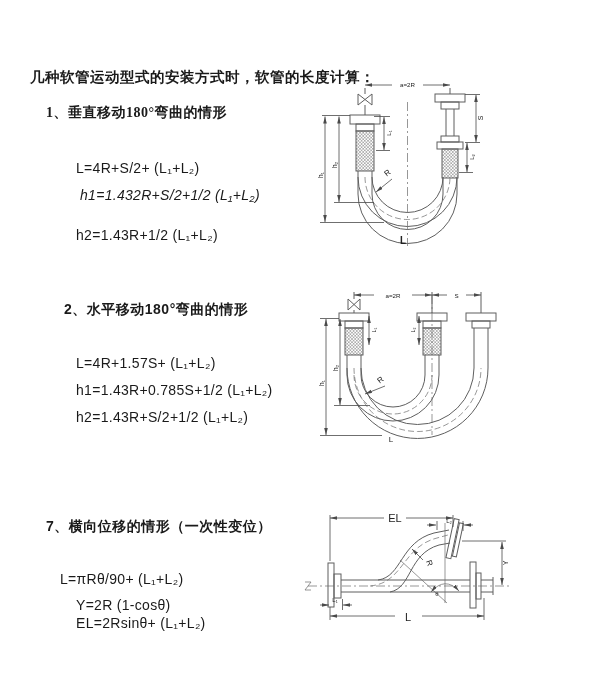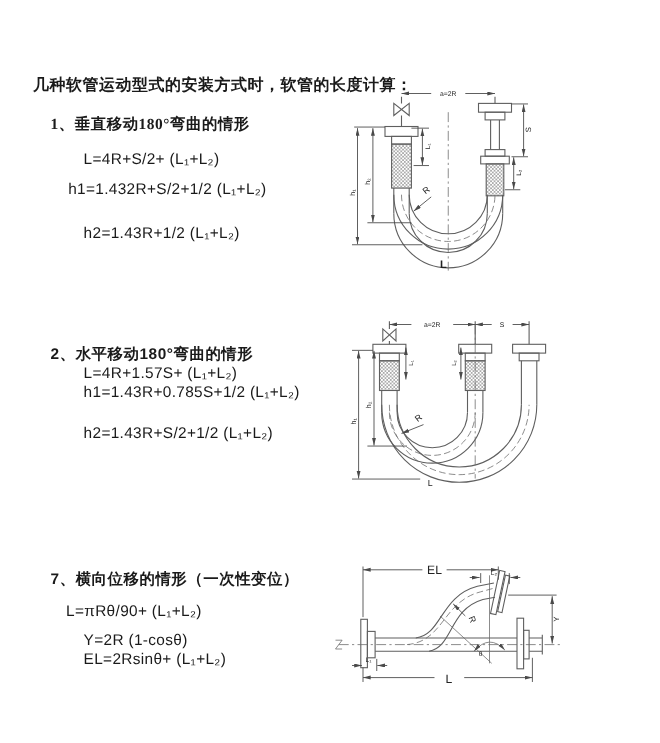--- a/index.html
+++ b/index.html
@@ -3,42 +3,42 @@
 <meta charset="utf-8">
 <style>
   html,body{margin:0;padding:0;}
   body{
     width:600px;height:675px;background:#ffffff;position:relative;overflow:hidden;
     font-family:"Liberation Sans","DejaVu Sans",sans-serif;color:#1a1a1a;
   }
   .abs{position:absolute;white-space:nowrap;}
   .doc-title{left:30px;top:20px;font-size:14.5px;font-weight:700;letter-spacing:.5px;margin-top:48px;}
   .sec-heading{font-size:14px;font-weight:700;letter-spacing:.5px;}
-  .formula{font-size:14px;font-weight:400;letter-spacing:.3px;}
+  .formula{font-size:14px;font-weight:400;letter-spacing:.3px;margin-top:24px;}
   svg{position:absolute;overflow:visible;}
   svg text{fill:#222;font-family:"Liberation Sans","DejaVu Sans",sans-serif;}
   .obj{stroke:#5f5f5f;stroke-width:1;fill:none;}
   .objthin{stroke:#6a6a6a;stroke-width:.7;fill:none;}
   .dim{stroke:#4a4a4a;stroke-width:.8;fill:none;}
   .cl{stroke:#6a6a6a;stroke-width:.7;fill:none;stroke-dasharray:9 3 2 3;}
   .dash{stroke:#6a6a6a;stroke-width:.7;fill:none;stroke-dasharray:6 3;}
 </style>
 </head>
 <body>
 
 <div class="abs doc-title">几种软管运动型式的安装方式时，软管的长度计算：</div>
 
 <div class="abs sec-heading" style="left:46px;top:104px;font-family:Liberation Serif, serif;">1、垂直移动180°弯曲的情形</div>
 <div class="abs formula" style="left:76px;top:136px;">L=4R+S/2+ (L₁+L₂)</div>
-<div class="abs formula" style="left:62px;top:163px;">h1=1.432R+S/2+1/2 (L₁+L₂)</div>
+<div class="abs formula" style="left:80px;top:163px;font-style:italic;">h1=1.432R+S/2+1/2 (L₁+L₂)</div>
 <div class="abs formula" style="left:76px;top:203px;">h2=1.43R+1/2 (L₁+L₂)</div>
 
-<div class="abs sec-heading" style="left:46px;top:301px;margin-top:12px;">2、水平移动180°弯曲的情形</div>
+<div class="abs sec-heading" style="left:64px;top:301px;">2、水平移动180°弯曲的情形</div>
 <div class="abs formula" style="left:76px;top:331px;">L=4R+1.57S+ (L₁+L₂)</div>
-<div class="abs formula" style="left:76px;top:348px;">h1=1.43R+0.785S+1/2 (L₁+L₂)</div>
+<div class="abs formula" style="left:76px;top:358px;">h1=1.43R+0.785S+1/2 (L₁+L₂)</div>
 <div class="abs formula" style="left:76px;top:385px;text-align:right;">h2=1.43R+S/2+1/2 (L₁+L₂)</div>
 
 <div class="abs sec-heading" style="left:46px;top:518px;">7、横向位移的情形（一次性变位）</div>
 <div class="abs formula" style="left:60px;top:547px;">L=πRθ/90+ (L₁+L₂)</div>
 <div class="abs formula" style="left:76px;top:573px;">Y=2R (1-cosθ)</div>
 <div class="abs formula" style="left:76px;top:591px;">EL=2Rsinθ+ (L₁+L₂)</div>
 
 <svg style="left:312px;top:72px;" width="215" height="182" viewBox="0 0 215 182">
   <defs>
     <pattern id="hatch" width="3.2" height="3.2" patternUnits="userSpaceOnUse">

